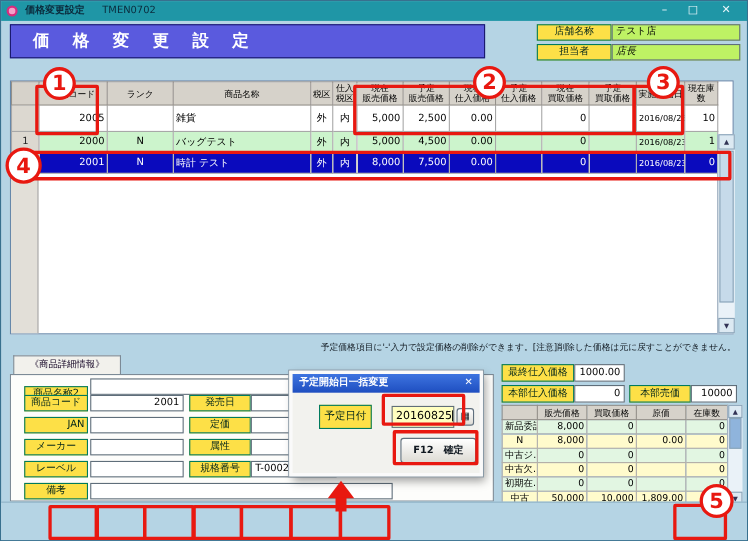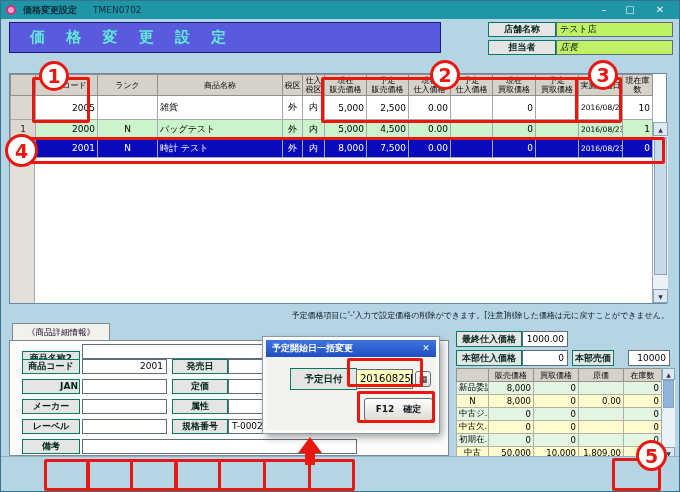--- a/index.html
+++ b/index.html
@@ -13,25 +13,25 @@
               background:#1F96A6; color:#0B2B3D; font-size:9px; line-height:18px; }
   .appicon { position:absolute; left:5px; top:4px; width:10px; height:10px;
              border:2px solid #D62C7E; border-radius:50%; background:#F4A0C8; }
   .tb-text { position:absolute; left:22px; top:0; font-weight:bold; }
   .tb-id { position:absolute; left:92px; top:0; }
   .winbtn { position:absolute; top:0; width:22px; height:18px; color:#EAF6FA;
             text-align:center; font-size:10px; line-height:17px; }
 
   
   .banner { position:absolute; left:8px; top:21px; width:432px; height:31px;
-            background:#5A5ADE; border:1px solid #1A1A6E; color:#5eead4;
+            background:#5A5ADE; border:1px solid #1A1A6E; color:#ffffff;
             font-size:15px; font-weight:bold; letter-spacing:8px;
             line-height:29px; padding-left:20px; }
-  .glabel { background:#e5e5e5; border:1px solid #007A5E; color:#00241A;
-            font-size:9px; font-weight:bold; text-align:center; overflow:hidden; }
+  .glabel { background:#fde047; border:1px solid #007A5E; color:#00241A;
+            font-size:9px; font-weight:normal; text-align:center; overflow:hidden; }
   .field  { background:#FFFFFF; border:1px solid #5F6E7A; font-size:9px;
             padding:0 3px; overflow:hidden; white-space:nowrap; }
   .yfield { background:#bef264; }
 
   
   .gridbox { position:absolute; left:8px; top:72px; width:658px; height:231px;
              background:#FFFFFF; border:1px solid #6688AA; }
   table.grid { border-collapse:collapse; table-layout:fixed; width:642px; }
   table.grid th, table.grid td { border:1px solid #A8A8A8; overflow:hidden;
              white-space:nowrap; font-weight:normal; padding:0 2px; }
@@ -258,21 +258,21 @@
 
     <div class="glabel" style="left:12px;top:98px;width:58px;">備考</div>
     <div class="field" style="left:72px;top:98px;width:275px;"></div>
   </div>
 
   <div class="sum">
     <div class="glabel" style="left:455px;top:330px;width:66px;">最終仕入価格</div>
     <div class="field" style="left:521px;top:330px;width:46px;">1000.00</div>
     <div class="glabel" style="left:455px;top:349px;width:66px;">本部仕入価格</div>
     <div class="field" style="left:521px;top:349px;width:46px;">0</div>
-    <div class="glabel" style="left:571px;top:349px;width:42px;">本部売価</div>
+    <div class="glabel" style="left:571px;top:349px;width:56px;">本部売価</div>
     <div class="field" style="left:627px;top:349px;width:42px;">10000</div>
   </div>
 
   <table class="pt">
     <colgroup>
         <col style="width:32px">
         <col style="width:45px">
         <col style="width:45px">
         <col style="width:45px">
         <col style="width:38px">
@@ -331,21 +331,21 @@
     </table>
   <div class="vsb" style="left:660px;top:367px;width:14px;height:91px;">
     <div class="sbtn" style="top:0;height:12px;line-height:11px;">▲</div>
     <div class="sthumb" style="top:12px;width:11px;height:28px;background:#8FB4DC;"></div>
     <div class="sbtn" style="bottom:0;height:12px;line-height:11px;">▼</div>
   </div>
 
   <div class="dialog">
     <div class="dtitle">予定開始日一括変更</div>
     <div class="dclose">✕</div>
-    <div class="glabel" style="position:absolute;left:24px;top:28px;width:67px;height:22px;line-height:20px;font-size:9.5px;">予定日付</div>
+    <div class="glabel" style="position:absolute;left:24px;top:28px;width:48px;height:22px;line-height:20px;font-size:9.5px;">予定日付</div>
     <div class="field yfield" style="position:absolute;left:90px;top:29px;width:57px;height:20px;line-height:18px;font-size:10px;background:#FFFFC0;"><span>20160825</span><span class="caret"></span></div>
     <div class="btn" style="position:absolute;left:149px;top:31px;width:16px;height:16px;line-height:14px;font-size:9px;">▦</div>
     <button class="btn" style="position:absolute;left:98px;top:58px;width:69px;height:23px;">F12　確定</button>
   </div>
 
   <div class="fbar">
     
     
     
     

